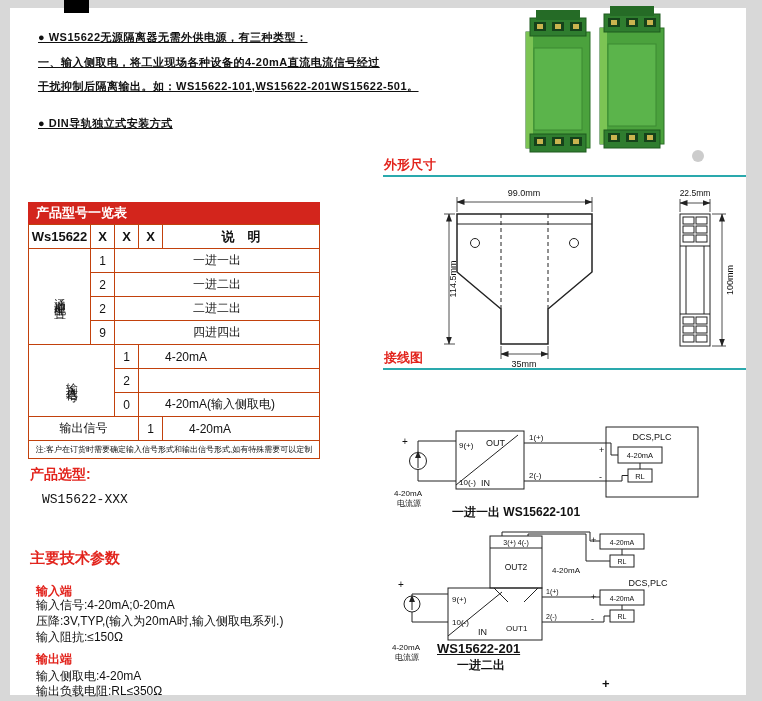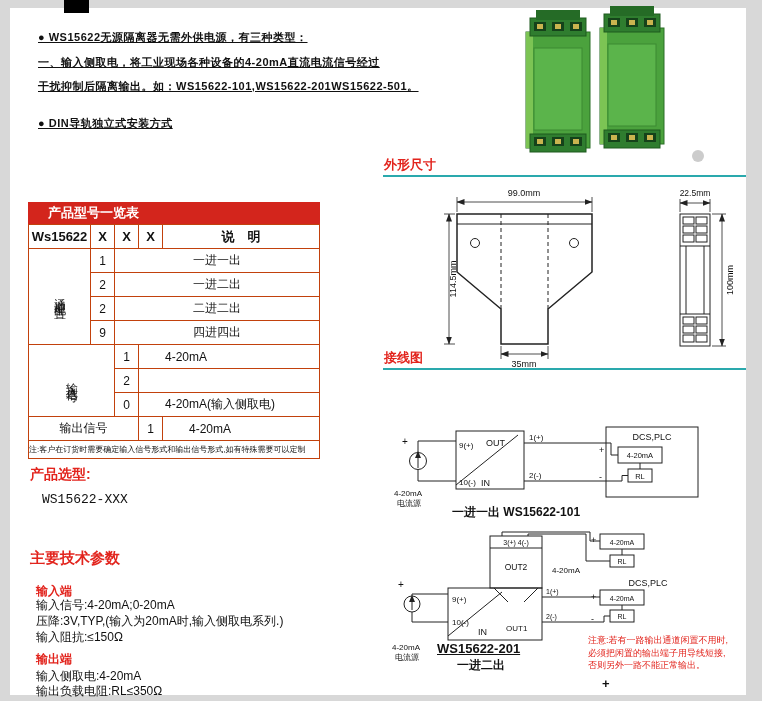--- a/index.html
+++ b/index.html
@@ -5,26 +5,26 @@
   html,body{margin:0;padding:0;}
   .page{position:relative;width:762px;height:701px;background:#d8d8d8;
         font-family:"Liberation Sans","DejaVu Sans",sans-serif;color:#111;overflow:hidden;}
   .sheet{position:absolute;left:10px;top:8px;width:736px;height:687px;background:#ffffff;}
   .abs{position:absolute;}
   .logo-frag{position:absolute;left:64px;top:0;width:25px;height:13px;background:#000;}
   .intro{font-size:11px;font-weight:bold;letter-spacing:.5px;white-space:nowrap;text-decoration:underline;}
   .redtitle{color:#e2241d;font-weight:bold;}
   .rule{height:2px;background:#2aa9ad;}
   .tbar{width:292px;height:22px;background:#d3251c;color:#fff;font-weight:bold;
-        font-size:13px;line-height:22px;padding-left:20px;box-sizing:border-box;}
+        font-size:13px;line-height:22px;padding-left:8px;box-sizing:border-box;}
   table.model{border-collapse:collapse;table-layout:fixed;width:292px;font-size:12px;}
   table.model td{border:1px solid #c2410c;height:23px;padding:0;text-align:center;vertical-align:middle;overflow:hidden;}
   table.model td.hdr{font-weight:bold;font-size:13px;}
   table.model td.l{text-align:left;padding-left:26px;}
-  table.model td.note{font-size:8px;height:15px;text-align:left;padding:1px 0;font-weight:normal;}
+  table.model td.note{font-size:8px;height:15px;text-align:center;padding:1px 0;font-weight:normal;}
   .vert{writing-mode:vertical-lr;text-orientation:upright;letter-spacing:3px;display:inline-block;}
   .spec{font-size:12px;white-space:nowrap;}
   .cap{font-weight:bold;font-size:12px;white-space:nowrap;}
   .warn{color:#e2241d;font-size:9px;line-height:12.5px;white-space:nowrap;}
   svg text{font-family:"Liberation Sans","DejaVu Sans",sans-serif;fill:#111;}
 </style>
 </head>
 <body>
 
 <div class="page">
@@ -284,19 +284,14 @@
     <text x="232" y="15" text-anchor="middle" font-size="7">4-20mA</text>
     <text x="232" y="34" text-anchor="middle" font-size="7">RL</text>
     <text x="258" y="56" text-anchor="middle" font-size="9">DCS,PLC</text>
     <text x="201" y="70" font-size="9">+</text>
     <text x="232" y="71" text-anchor="middle" font-size="7">4-20mA</text>
     <text x="232" y="89" text-anchor="middle" font-size="7">RL</text>
     <text x="201" y="92" font-size="9">-</text>
   </svg>
   <div class="abs cap" style="left:437px;top:641px;font-size:13px;text-decoration:underline;">WS15622-201</div>
   <div class="abs cap" style="left:457px;top:657px;">一进二出</div>
-  <div class="abs warn" style="left:588px;top:634px;width:158px;">
-    <div>注意:若有一路输出通道闲置不用时,</div>
-    <div>必须把闲置的输出端子用导线短接,</div>
-    <div>否则另外一路不能正常输出。</div>
-  </div>
   <div class="abs" style="left:602px;top:676px;font-size:13px;font-weight:bold;">+</div>
 </div>
 
 </body></html>

